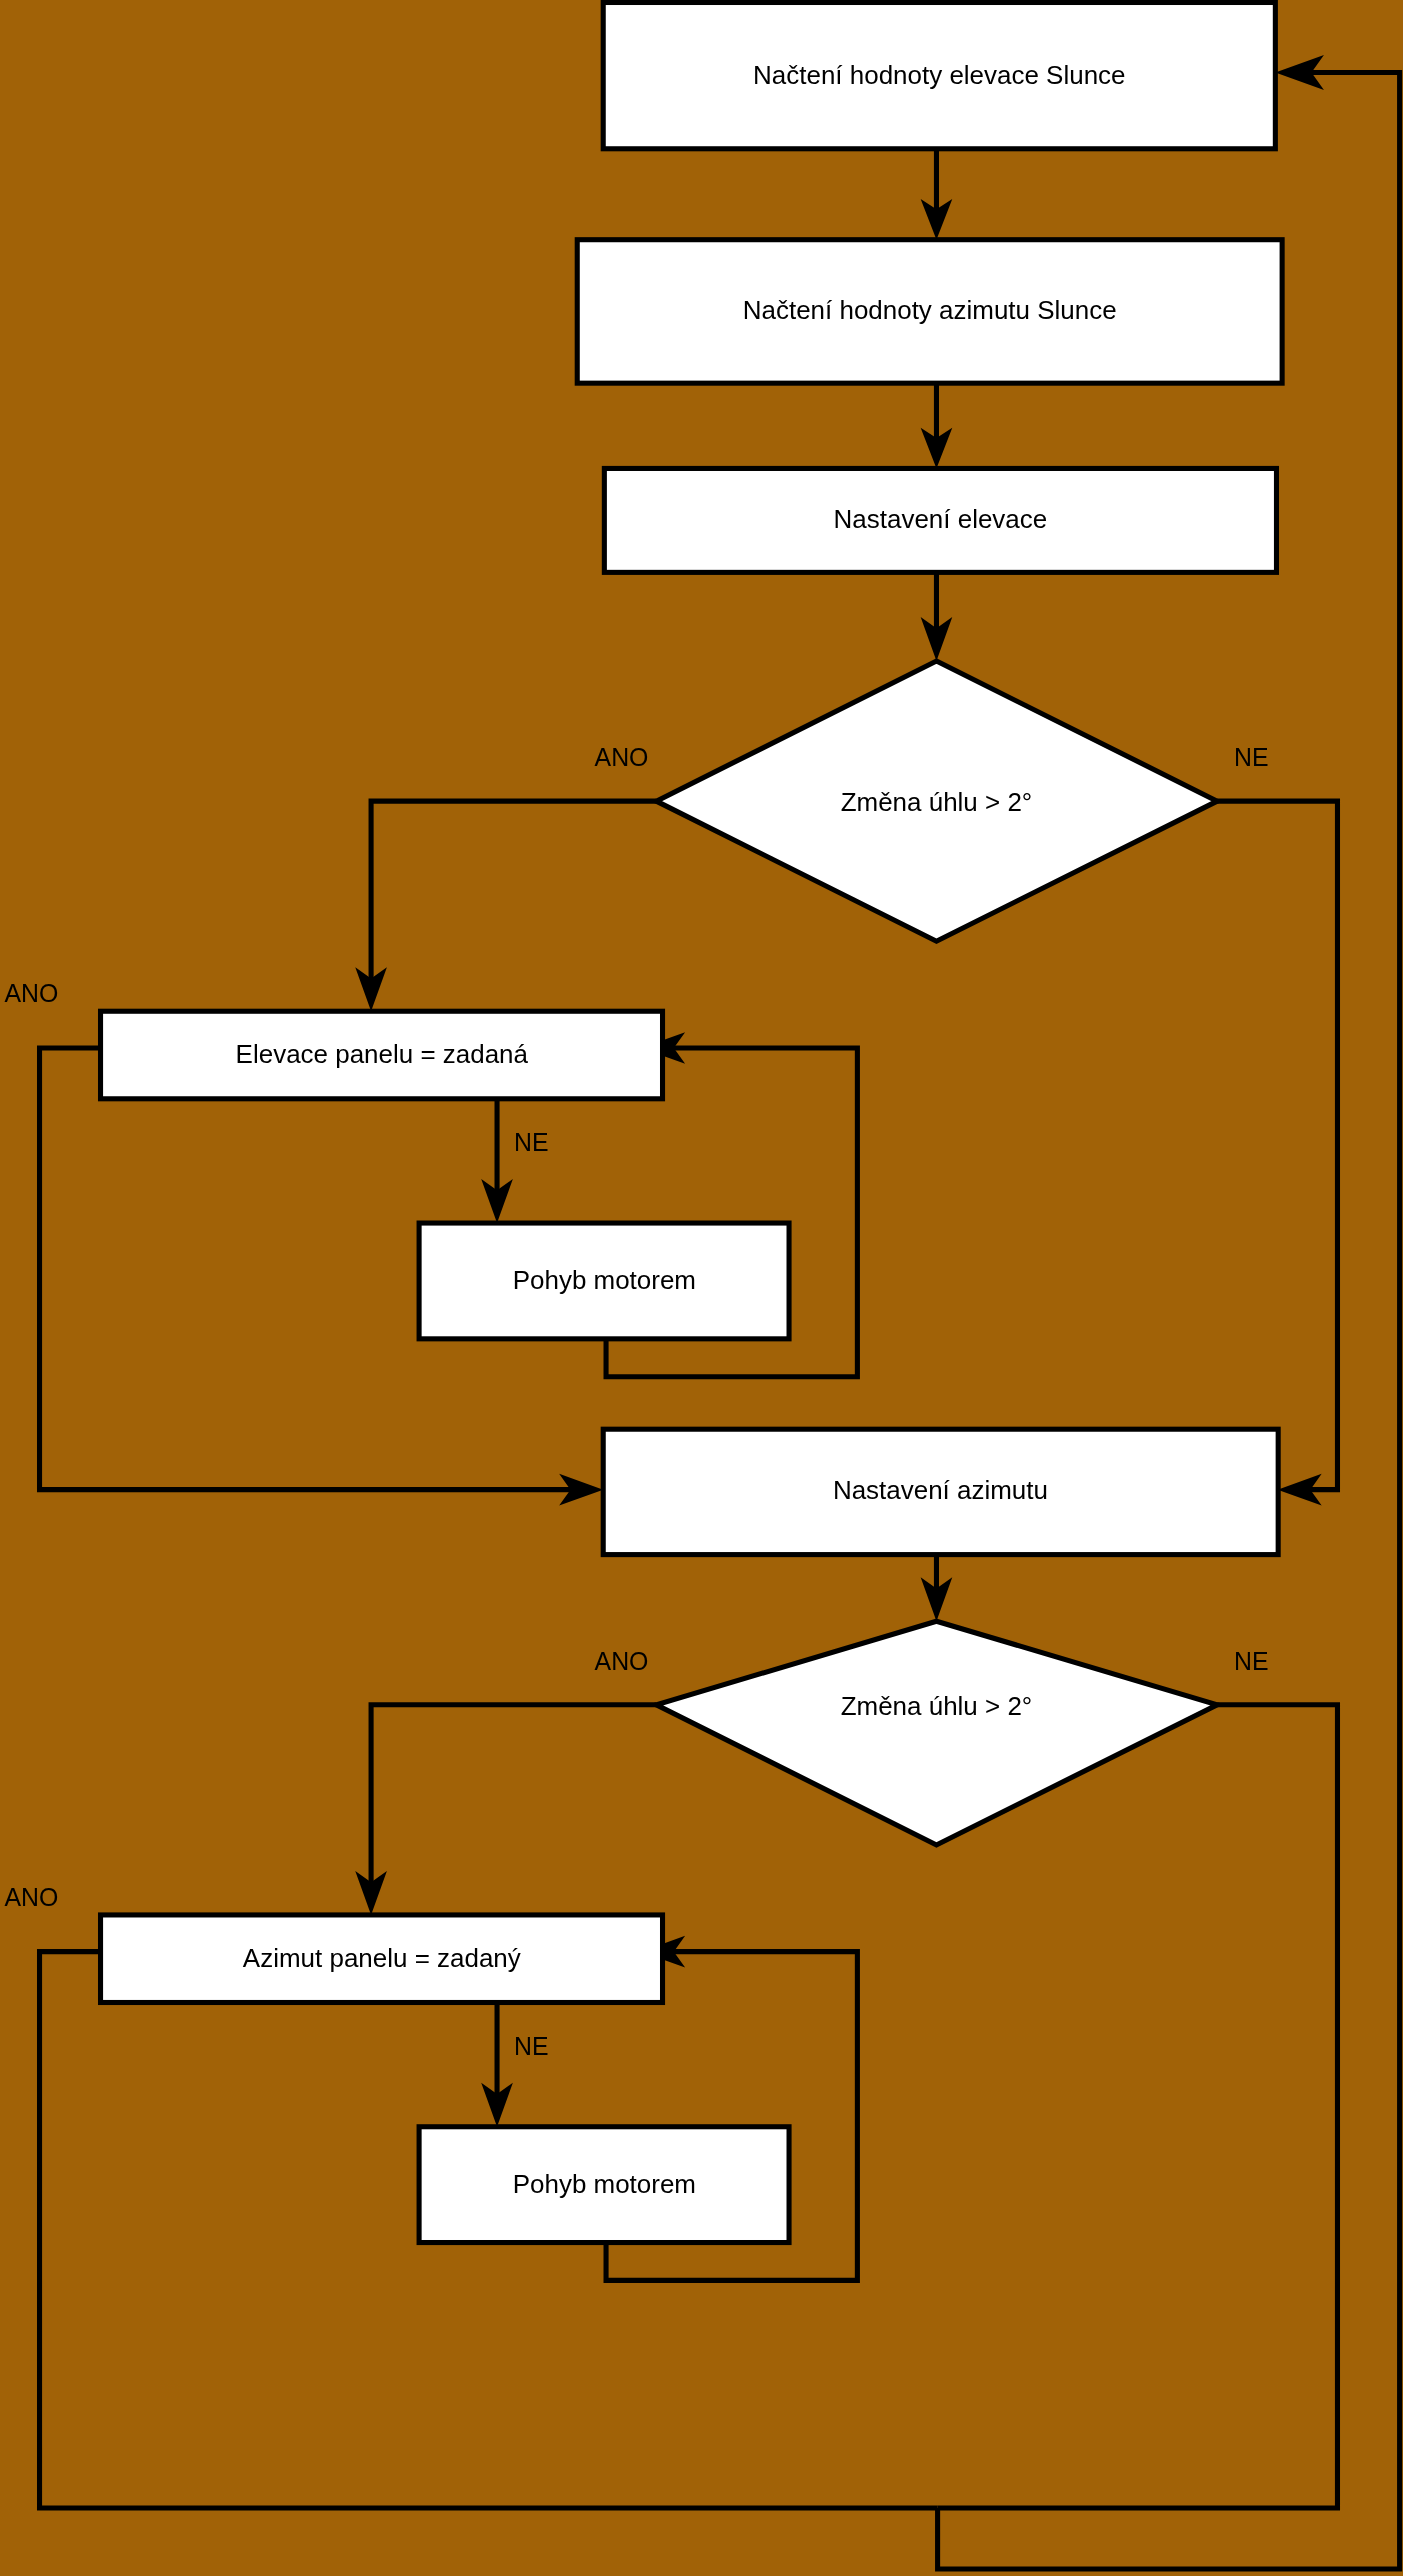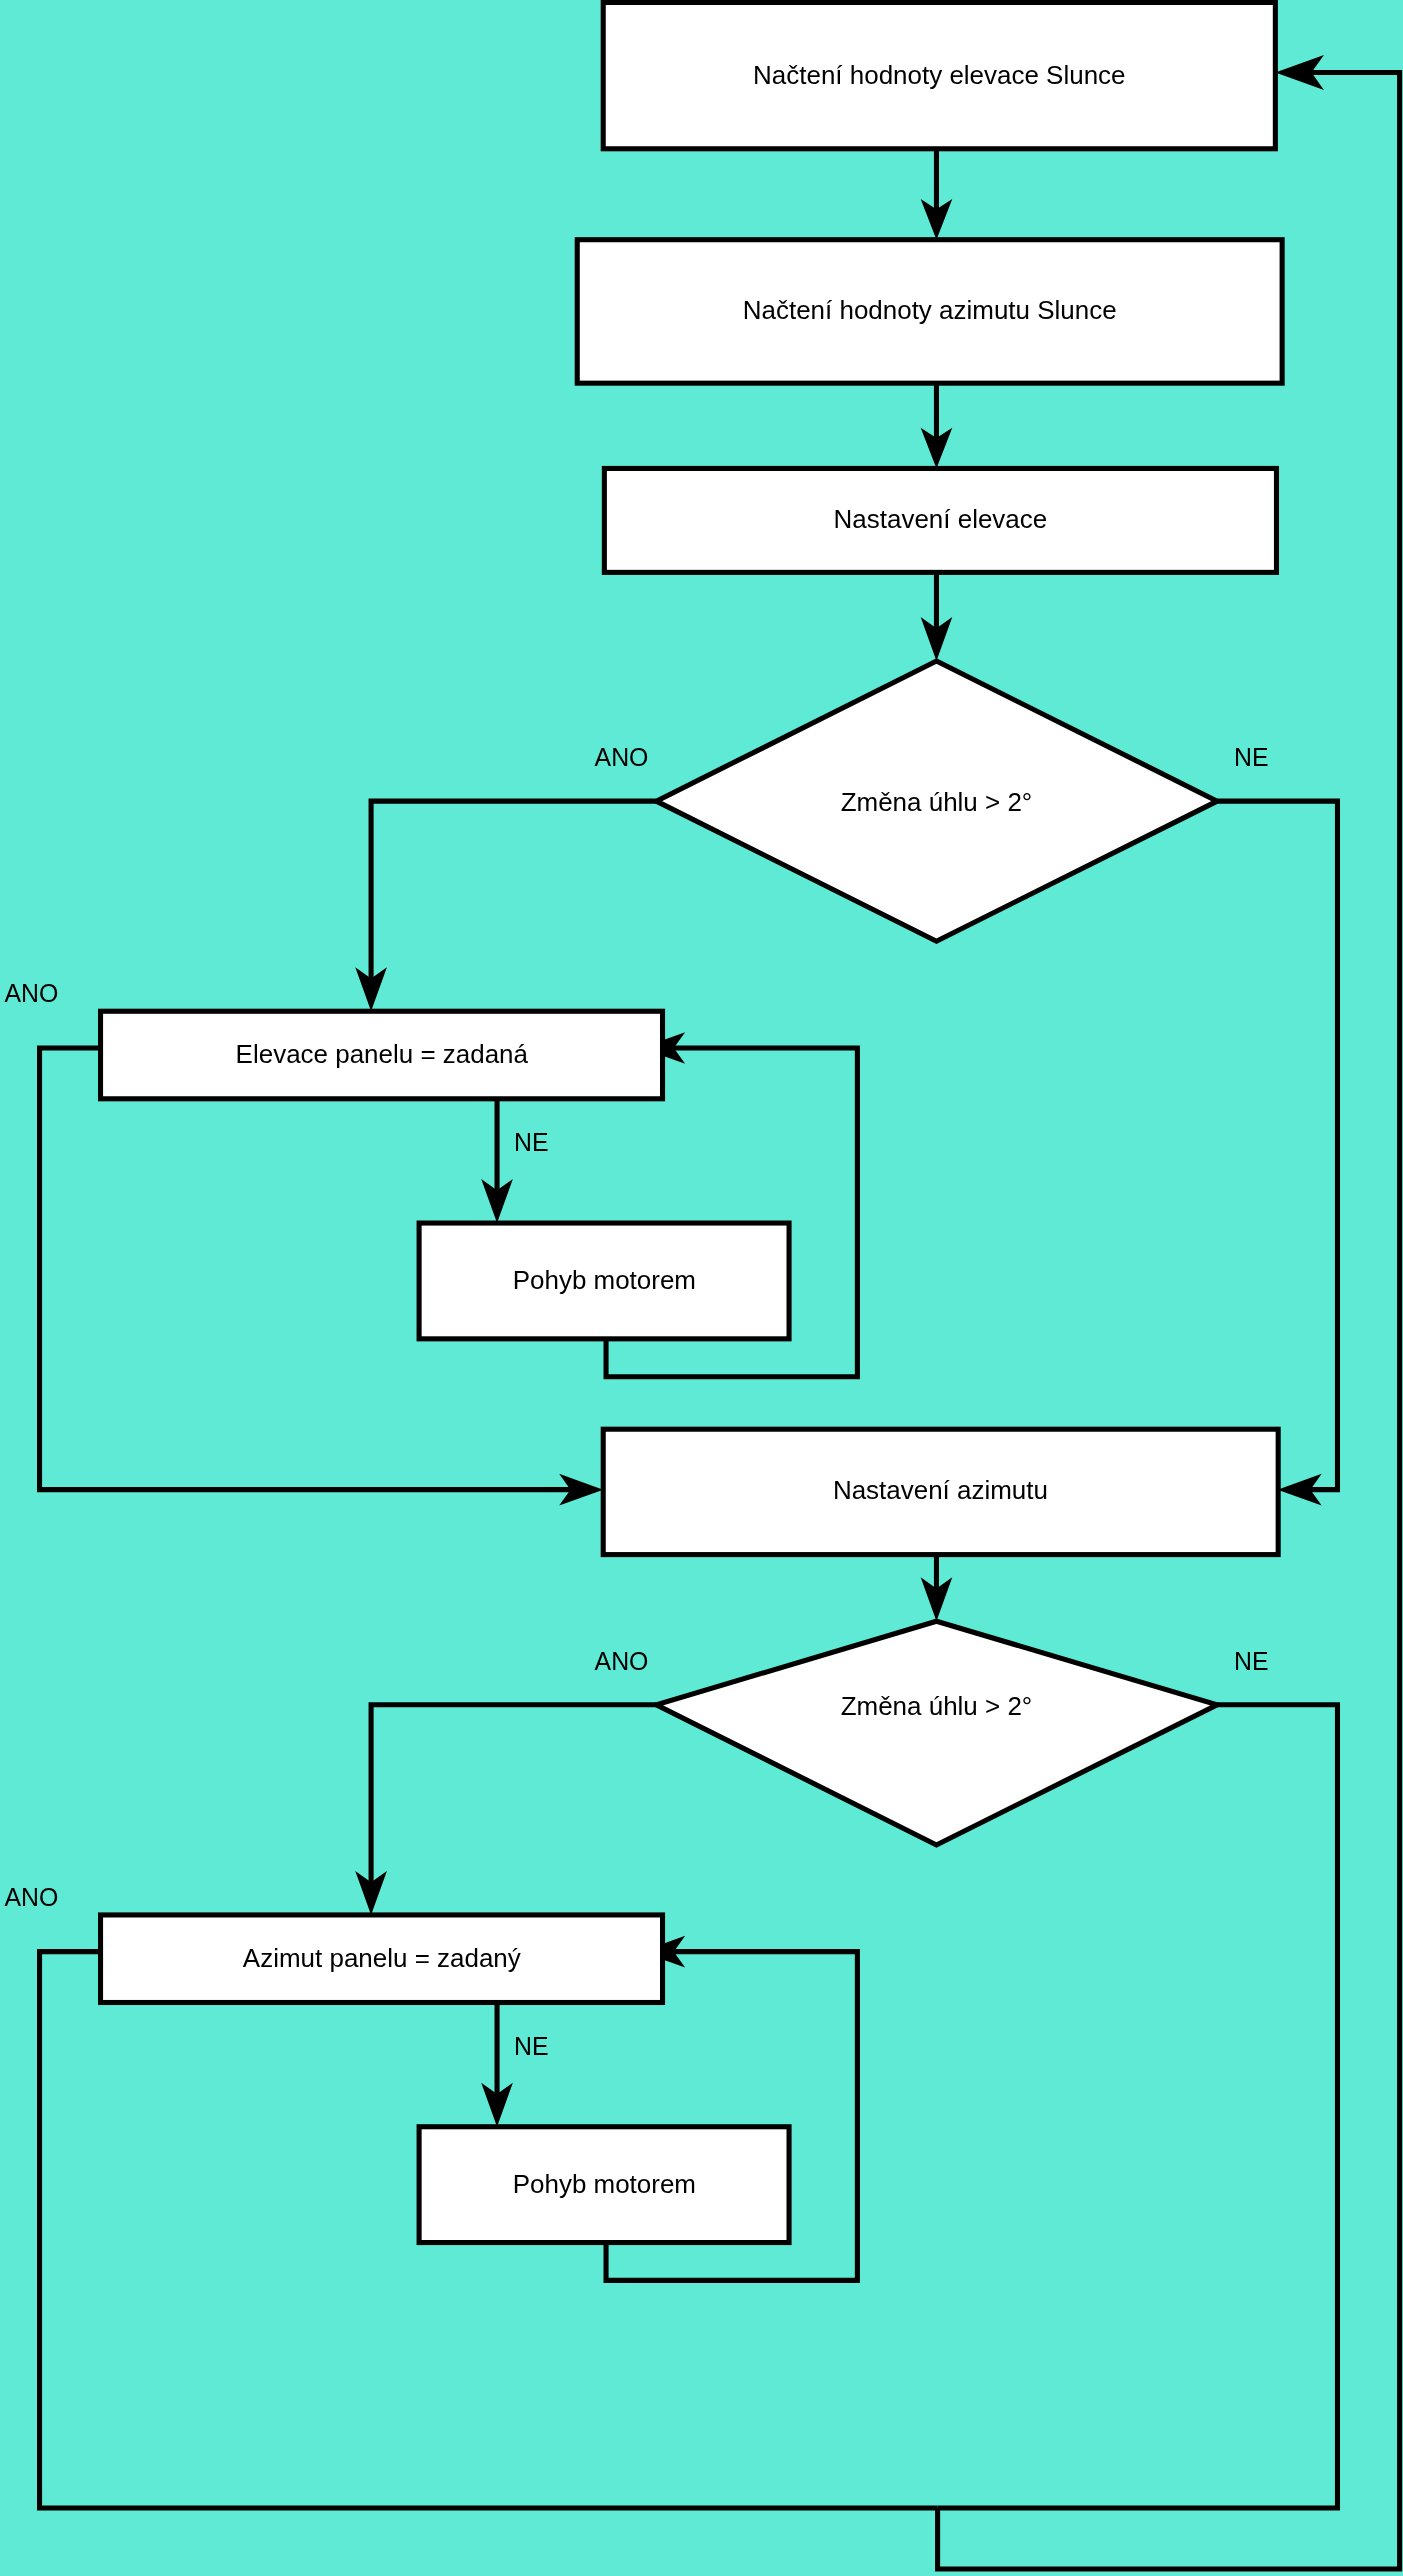--- a/index.html
+++ b/index.html
@@ -7,21 +7,21 @@
     padding: 0;
     background: #ffffff;
   }
   body {
     font-family: "Liberation Sans", sans-serif;
   }
   #flowchart-root {
     position: relative;
     width: 1403px;
     height: 2576px;
-    background: #5eead4;
+    background: #a16207;
     overflow: hidden;
   }
   svg#flow-svg {
     position: absolute;
     top: 0;
     left: 0;
     width: 1403px;
     height: 2576px;
     display: block;
   }

